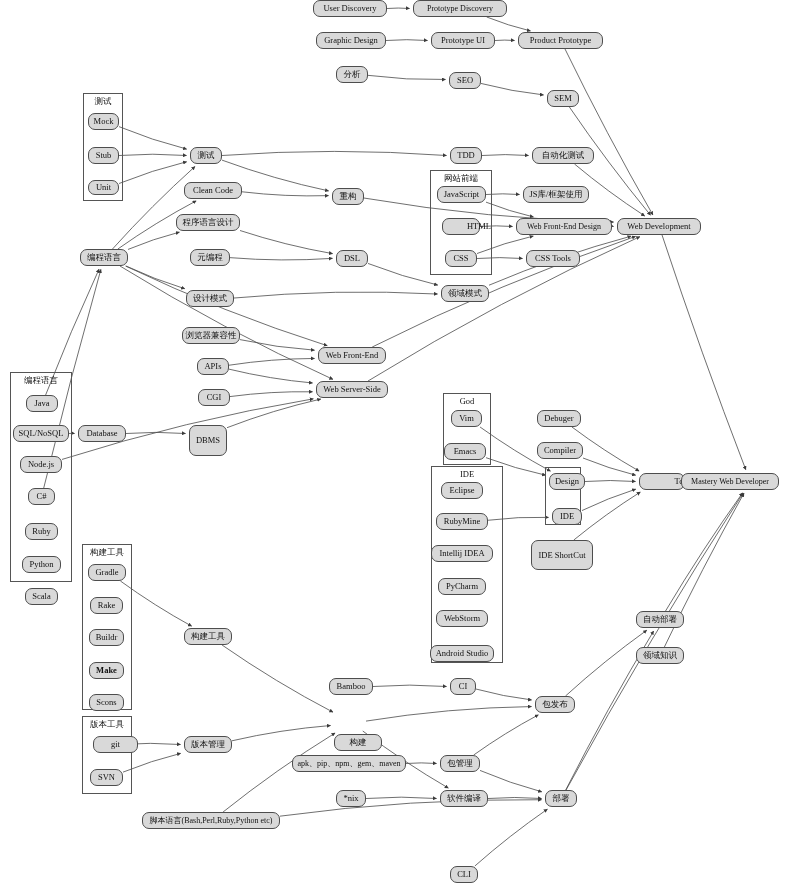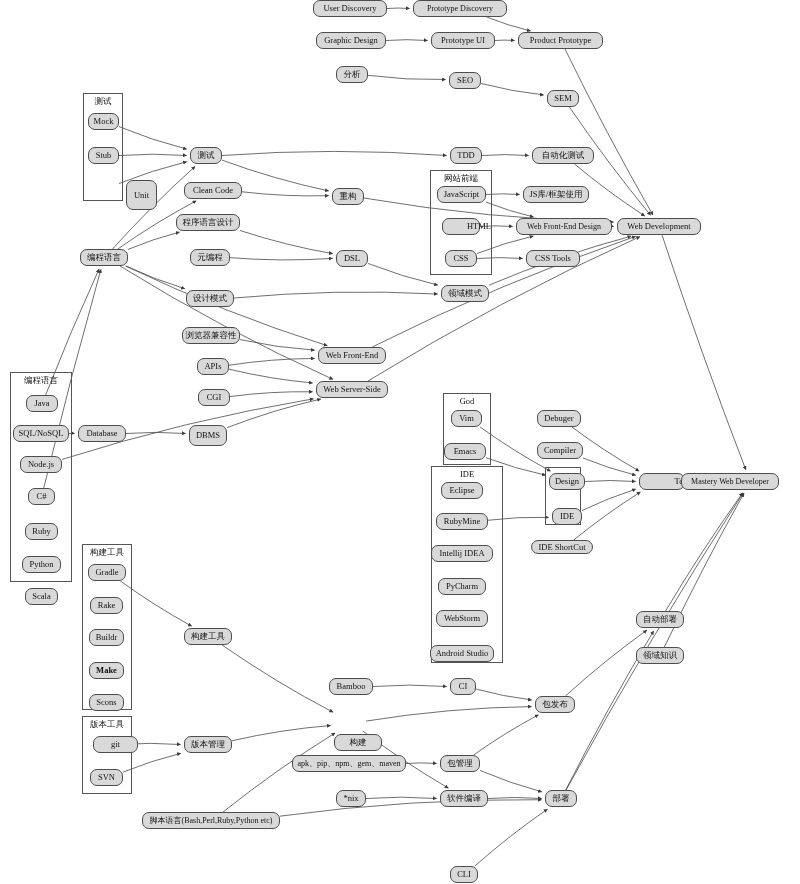--- a/index.html
+++ b/index.html
@@ -127,21 +127,21 @@
       <div class="node" style="left: 313px; top: 0px; width: 74px; height: 17px;">User Discovery</div>
       <div class="node sm" style="left: 413px; top: 0px; width: 94px; height: 17px;">Prototype Discovery</div>
       <div class="node" style="left: 316px; top: 32px; width: 70px; height: 17px;">Graphic Design</div>
       <div class="node" style="left: 431px; top: 32px; width: 64px; height: 17px;">Prototype UI</div>
       <div class="node" style="left: 518px; top: 32px; width: 85px; height: 17px;">Product Prototype</div>
       <div class="node" style="left: 336px; top: 66px; width: 32px; height: 17px;">分析</div>
       <div class="node" style="left: 449px; top: 72px; width: 32px; height: 17px;">SEO</div>
       <div class="node" style="left: 547px; top: 90px; width: 32px; height: 17px;">SEM</div>
       <div class="node" style="left: 88px; top: 113px; width: 31px; height: 17px;">Mock</div>
       <div class="node" style="left: 88px; top: 147px; width: 31px; height: 17px;">Stub</div>
-      <div class="node" style="left: 88px; top: 180px; width: 31px; height: 30px; margin-left: 38px;">Unit</div>
+      <div class="node" style="left: 88px; top: 180px; width: 31px; height: 15px;">Unit</div>
       <div class="node" style="left: 190px; top: 147px; width: 32px; height: 17px;">测试</div>
       <div class="node" style="left: 450px; top: 147px; width: 32px; height: 17px;">TDD</div>
       <div class="node" style="left: 532px; top: 147px; width: 62px; height: 17px;">自动化测试</div>
       <div class="node" style="left: 184px; top: 182px; width: 58px; height: 17px;">Clean Code</div>
       <div class="node" style="left: 332px; top: 188px; width: 32px; height: 17px;">重构</div>
       <div class="node" style="left: 437px; top: 186px; width: 49px; height: 17px;">JavaScript</div>
       <div class="node" style="left: 523px; top: 186px; width: 66px; height: 17px;">JS库/框架使用</div>
       <div class="node" style="left: 442px; top: 218px; width: 38px; height: 17px; padding-left: 36px;">HTML</div>
       <div class="node sm" style="left: 516px; top: 218px; width: 96px; height: 17px;">Web Front-End Design</div>
       <div class="node" style="left: 445px; top: 250px; width: 32px; height: 17px;">CSS</div>
@@ -159,34 +159,34 @@
       <div class="node" style="left: 318px; top: 347px; width: 68px; height: 17px;">Web Front-End</div>
       <div class="node" style="left: 316px; top: 381px; width: 72px; height: 17px;">Web Server-Side</div>
       <div class="node" style="left: 26px; top: 395px; width: 32px; height: 17px;">Java</div>
       <div class="node" style="left: 13px; top: 425px; width: 56px; height: 17px;">SQL/NoSQL</div>
       <div class="node" style="left: 20px; top: 456px; width: 42px; height: 17px;">Node.js</div>
       <div class="node" style="left: 28px; top: 488px; width: 27px; height: 17px;">C#</div>
       <div class="node" style="left: 25px; top: 523px; width: 33px; height: 17px;">Ruby</div>
       <div class="node" style="left: 22px; top: 556px; width: 39px; height: 17px;">Python</div>
       <div class="node" style="left: 25px; top: 588px; width: 33px; height: 17px;">Scala</div>
       <div class="node" style="left: 78px; top: 425px; width: 48px; height: 17px;">Database</div>
-      <div class="node" style="left: 189px; top: 425px; width: 38px; height: 21px; font-family: Liberation Serif, serif;">DBMS</div>
+      <div class="node" style="left: 189px; top: 425px; width: 38px; height: 31px; font-family: Liberation Serif, serif;">DBMS</div>
       <div class="node" style="left: 451px; top: 410px; width: 31px; height: 17px;">Vim</div>
       <div class="node" style="left: 444px; top: 443px; width: 42px; height: 17px;">Emacs</div>
       <div class="node" style="left: 441px; top: 482px; width: 42px; height: 17px;">Eclipse</div>
       <div class="node" style="left: 436px; top: 513px; width: 52px; height: 17px;">RubyMine</div>
       <div class="node" style="left: 431px; top: 545px; width: 62px; height: 17px;">Intellij IDEA</div>
       <div class="node" style="left: 438px; top: 578px; width: 48px; height: 17px;">PyCharm</div>
       <div class="node" style="left: 436px; top: 610px; width: 52px; height: 17px;">WebStorm</div>
       <div class="node" style="left: 430px; top: 645px; width: 64px; height: 17px;">Android Studio</div>
       <div class="node" style="left: 549px; top: 473px; width: 36px; height: 17px;">Design</div>
       <div class="node" style="left: 552px; top: 508px; width: 30px; height: 17px;">IDE</div>
       <div class="node" style="left: 537px; top: 410px; width: 44px; height: 17px;">Debuger</div>
       <div class="node" style="left: 537px; top: 442px; width: 46px; height: 17px;">Compiler</div>
-      <div class="node" style="left: 531px; top: 540px; width: 62px; height: 14px;">IDE ShortCut</div>
+      <div class="node" style="left: 531px; top: 540px; width: 62px; height: 30px;">IDE ShortCut</div>
       <div class="node" style="left: 639px; top: 473px; width: 32px; height: 17px; padding-left: 44px;">Tools</div>
       <div class="node sm" style="left: 681px; top: 473px; width: 98px; height: 17px;">Mastery Web Developer</div>
       <div class="node" style="left: 88px; top: 564px; width: 38px; height: 17px;">Gradle</div>
       <div class="node" style="left: 90px; top: 597px; width: 33px; height: 17px;">Rake</div>
       <div class="node" style="left: 89px; top: 629px; width: 35px; height: 17px;">Buildr</div>
       <div class="node" style="left: 89px; top: 662px; width: 35px; height: 17px; font-weight: bold;">Make</div>
       <div class="node" style="left: 89px; top: 694px; width: 35px; height: 17px;">Scons</div>
       <div class="node" style="left: 93px; top: 736px; width: 45px; height: 17px;">git</div>
       <div class="node" style="left: 90px; top: 769px; width: 33px; height: 17px;">SVN</div>
       <div class="node" style="left: 184px; top: 628px; width: 48px; height: 17px;">构建工具</div>

